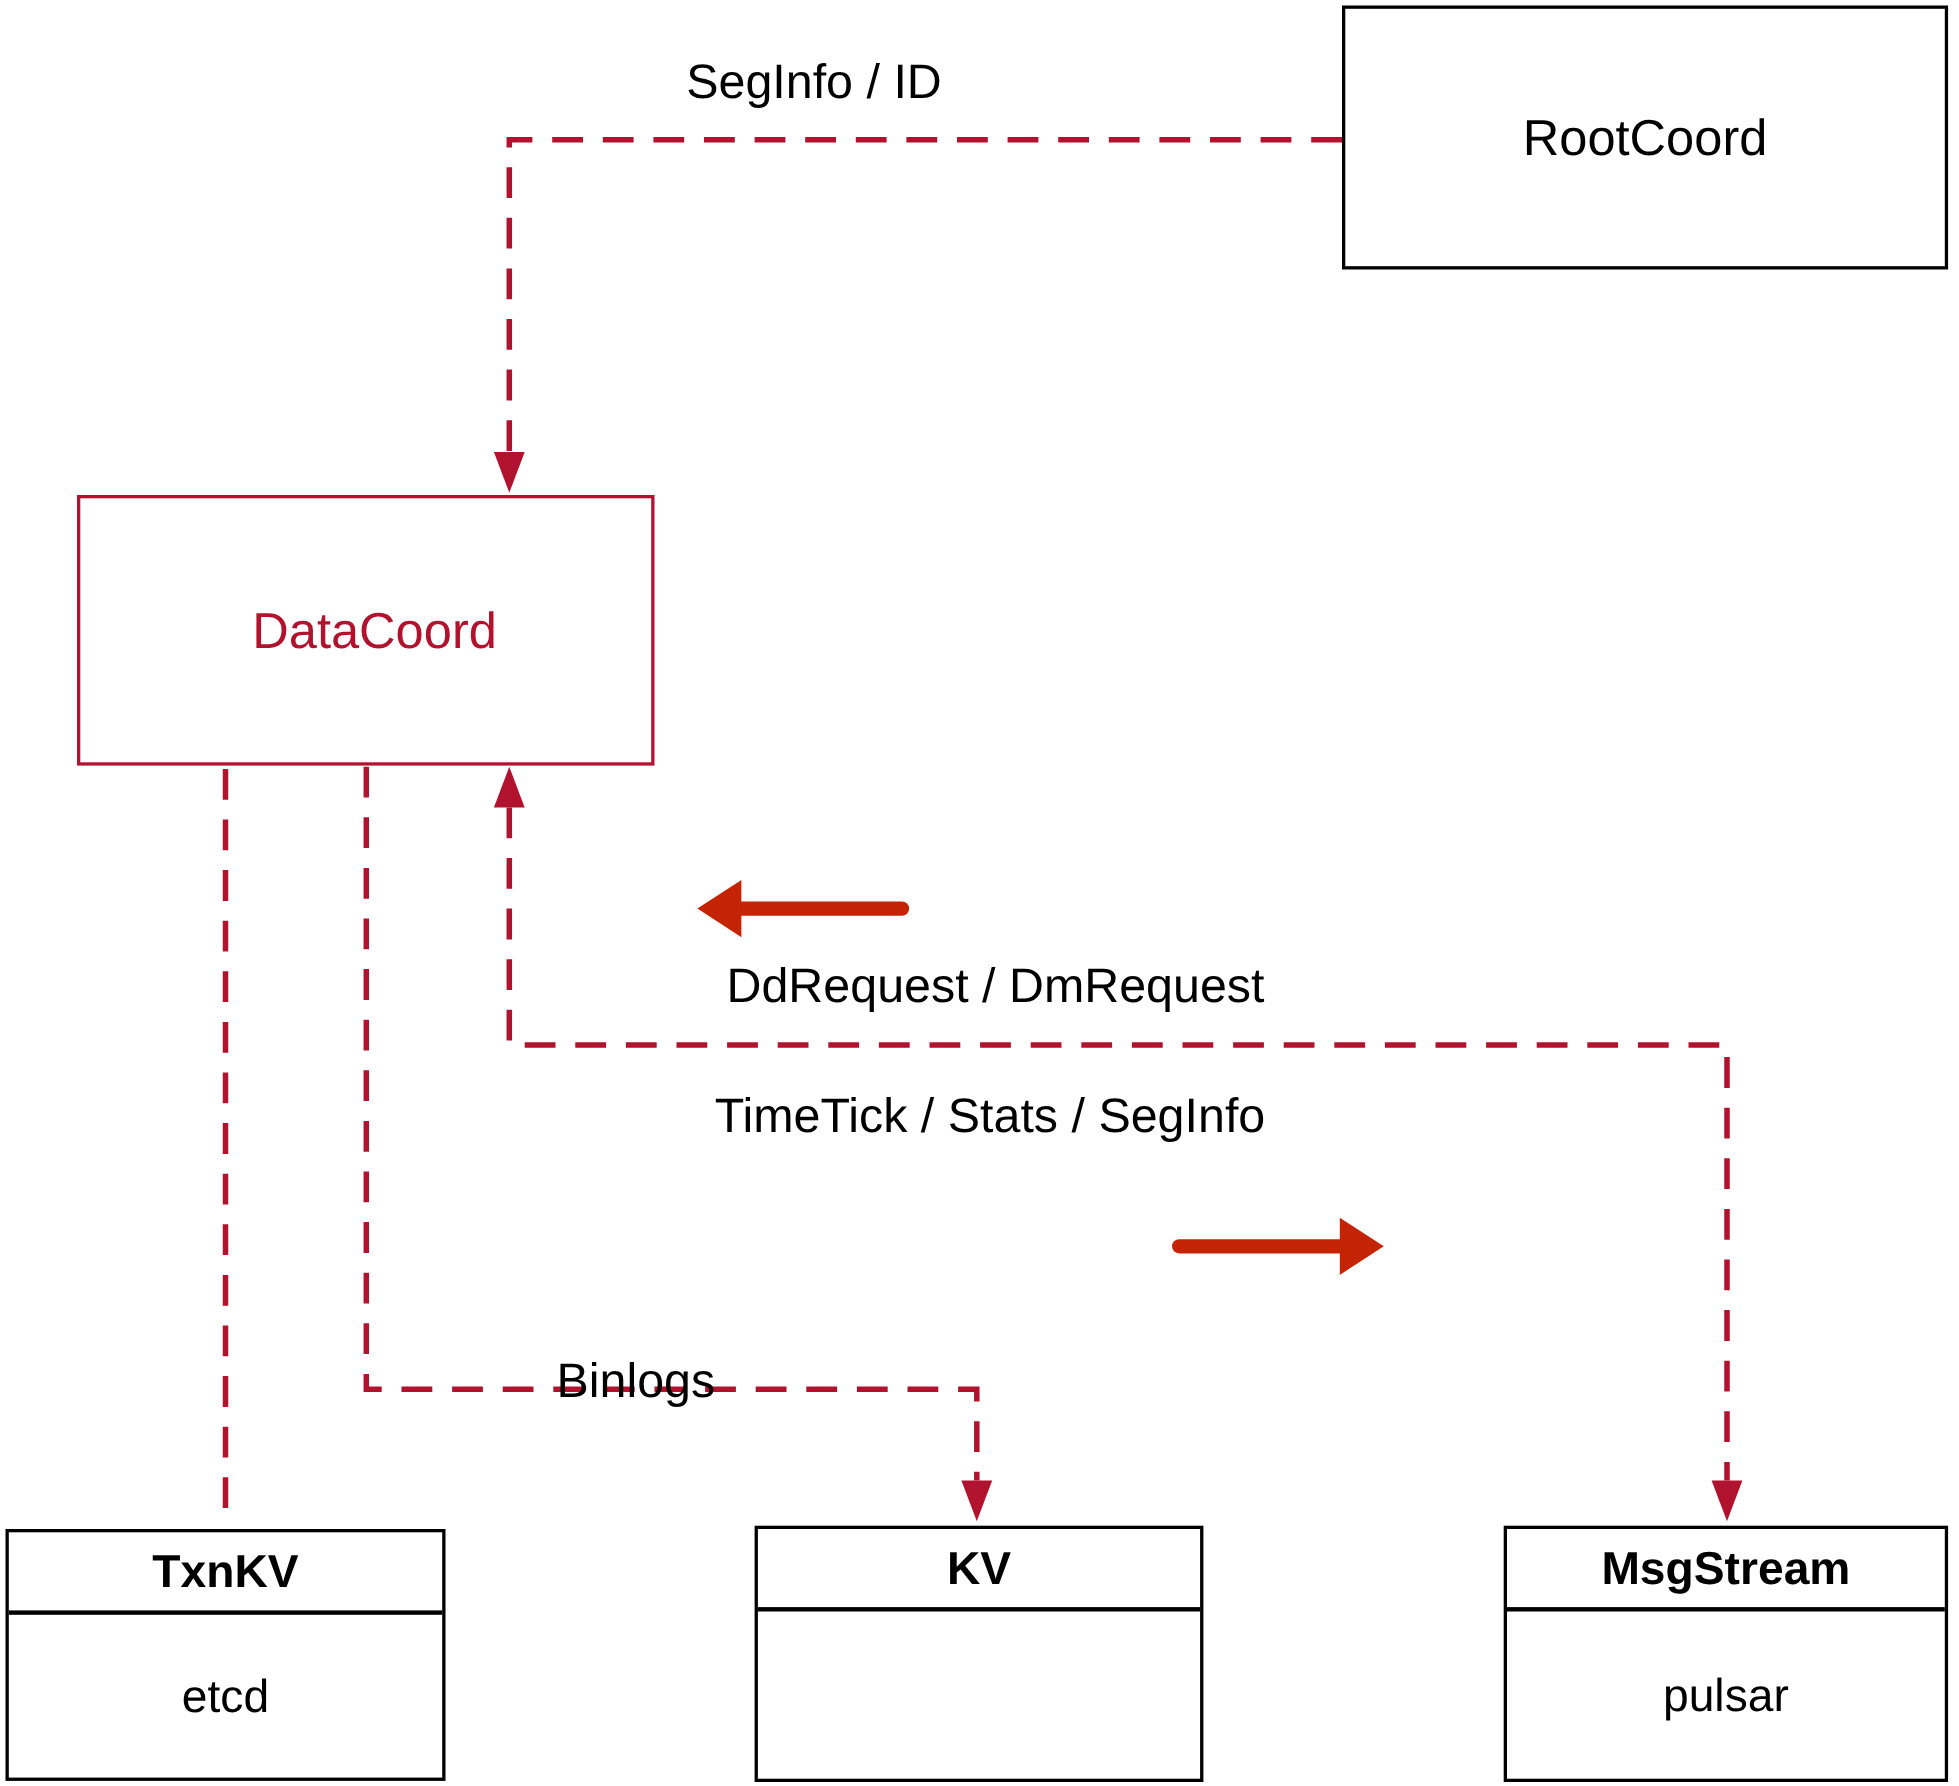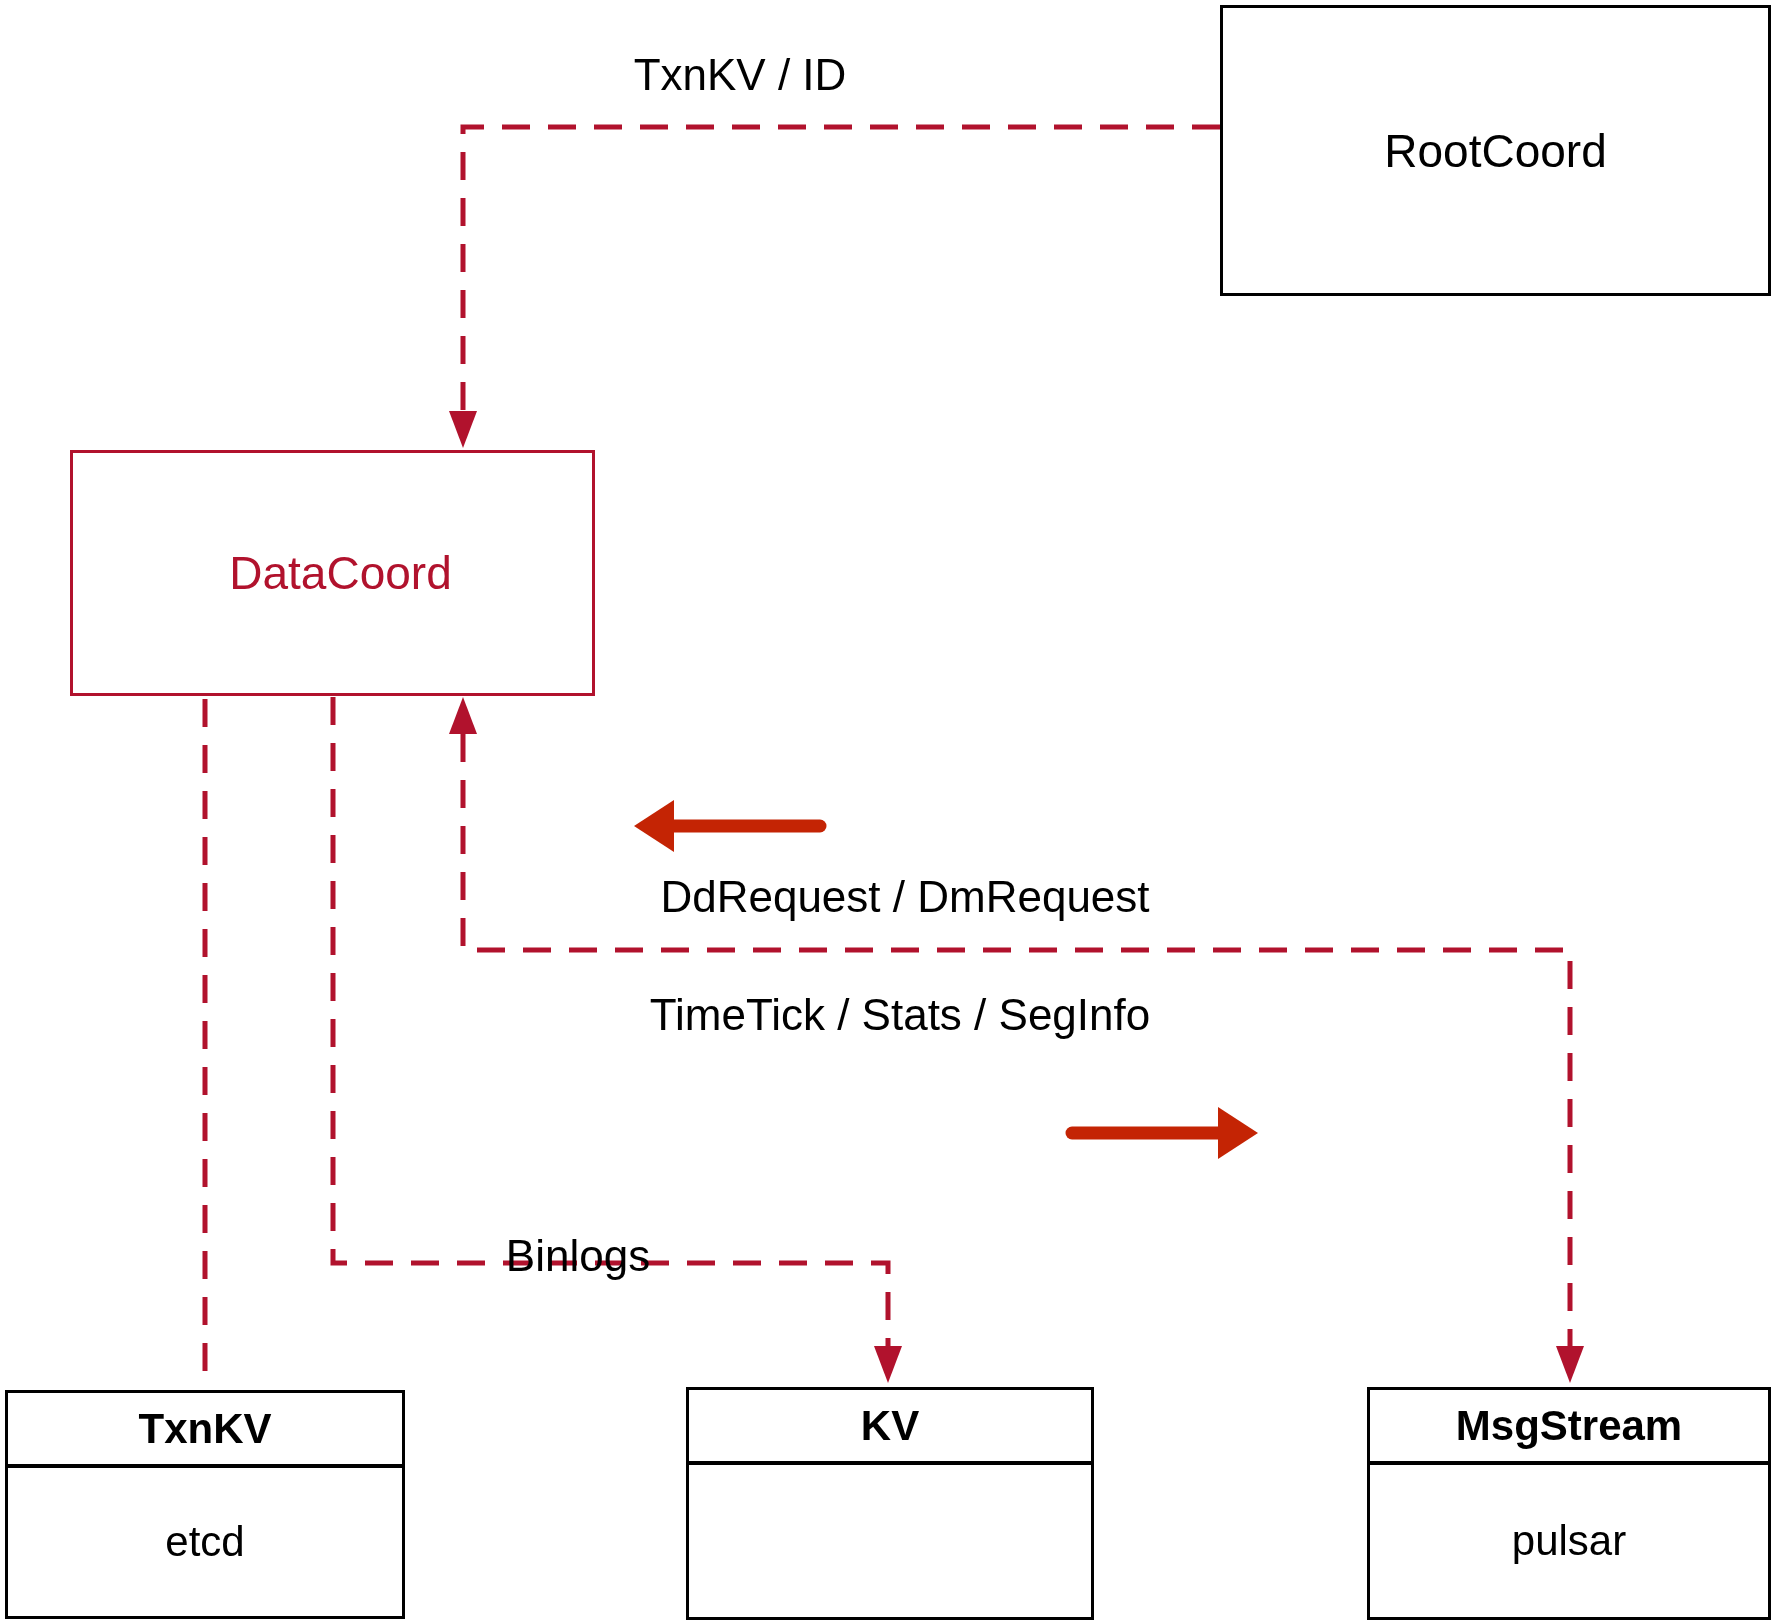--- a/index.html
+++ b/index.html
@@ -44,21 +44,21 @@
   }
   .node {
     position: absolute;
     box-sizing: border-box;
     background: #ffffff;
     display: flex;
     align-items: center;
     justify-content: center;
   }
   .node-rootcoord {
-    left: 1220px; top: 5px; width: 551px; height: 291px;
+    left: 1220px; top: 5px; width: 551px; height: 240px;
     border: 3px solid var(--c-border, #000000);
     font-size: 46px;
     color: var(--c-ink, #000000);
   }
   .node-datacoord {
     left: 70px; top: 450px; width: 525px; height: 246px;
     border: 3px solid var(--c-accent, #b1122d);
     font-size: 46px;
     color: var(--c-accent, #b1122d);
     padding-left: 16px;
@@ -154,18 +154,18 @@
     <div class="hdr">KV</div>
     <div class="bdy">
     </div>
   </div>
 
   <div class="table-node tn-msgstream">
     <div class="hdr">MsgStream</div>
     <div class="bdy">pulsar</div>
   </div>
 
-  <div class="edge-label lbl-schema">TxnKV / ID</div>
+  <div class="edge-label lbl-schema">SegInfo / ID</div>
   <div class="edge-label lbl-ddrequest">DdRequest / DmRequest</div>
   <div class="edge-label lbl-timetick">TimeTick / Stats / SegInfo</div>
   <div class="edge-label lbl-binlogs">Binlogs</div>
 
 </div>
 
 </body></html>

